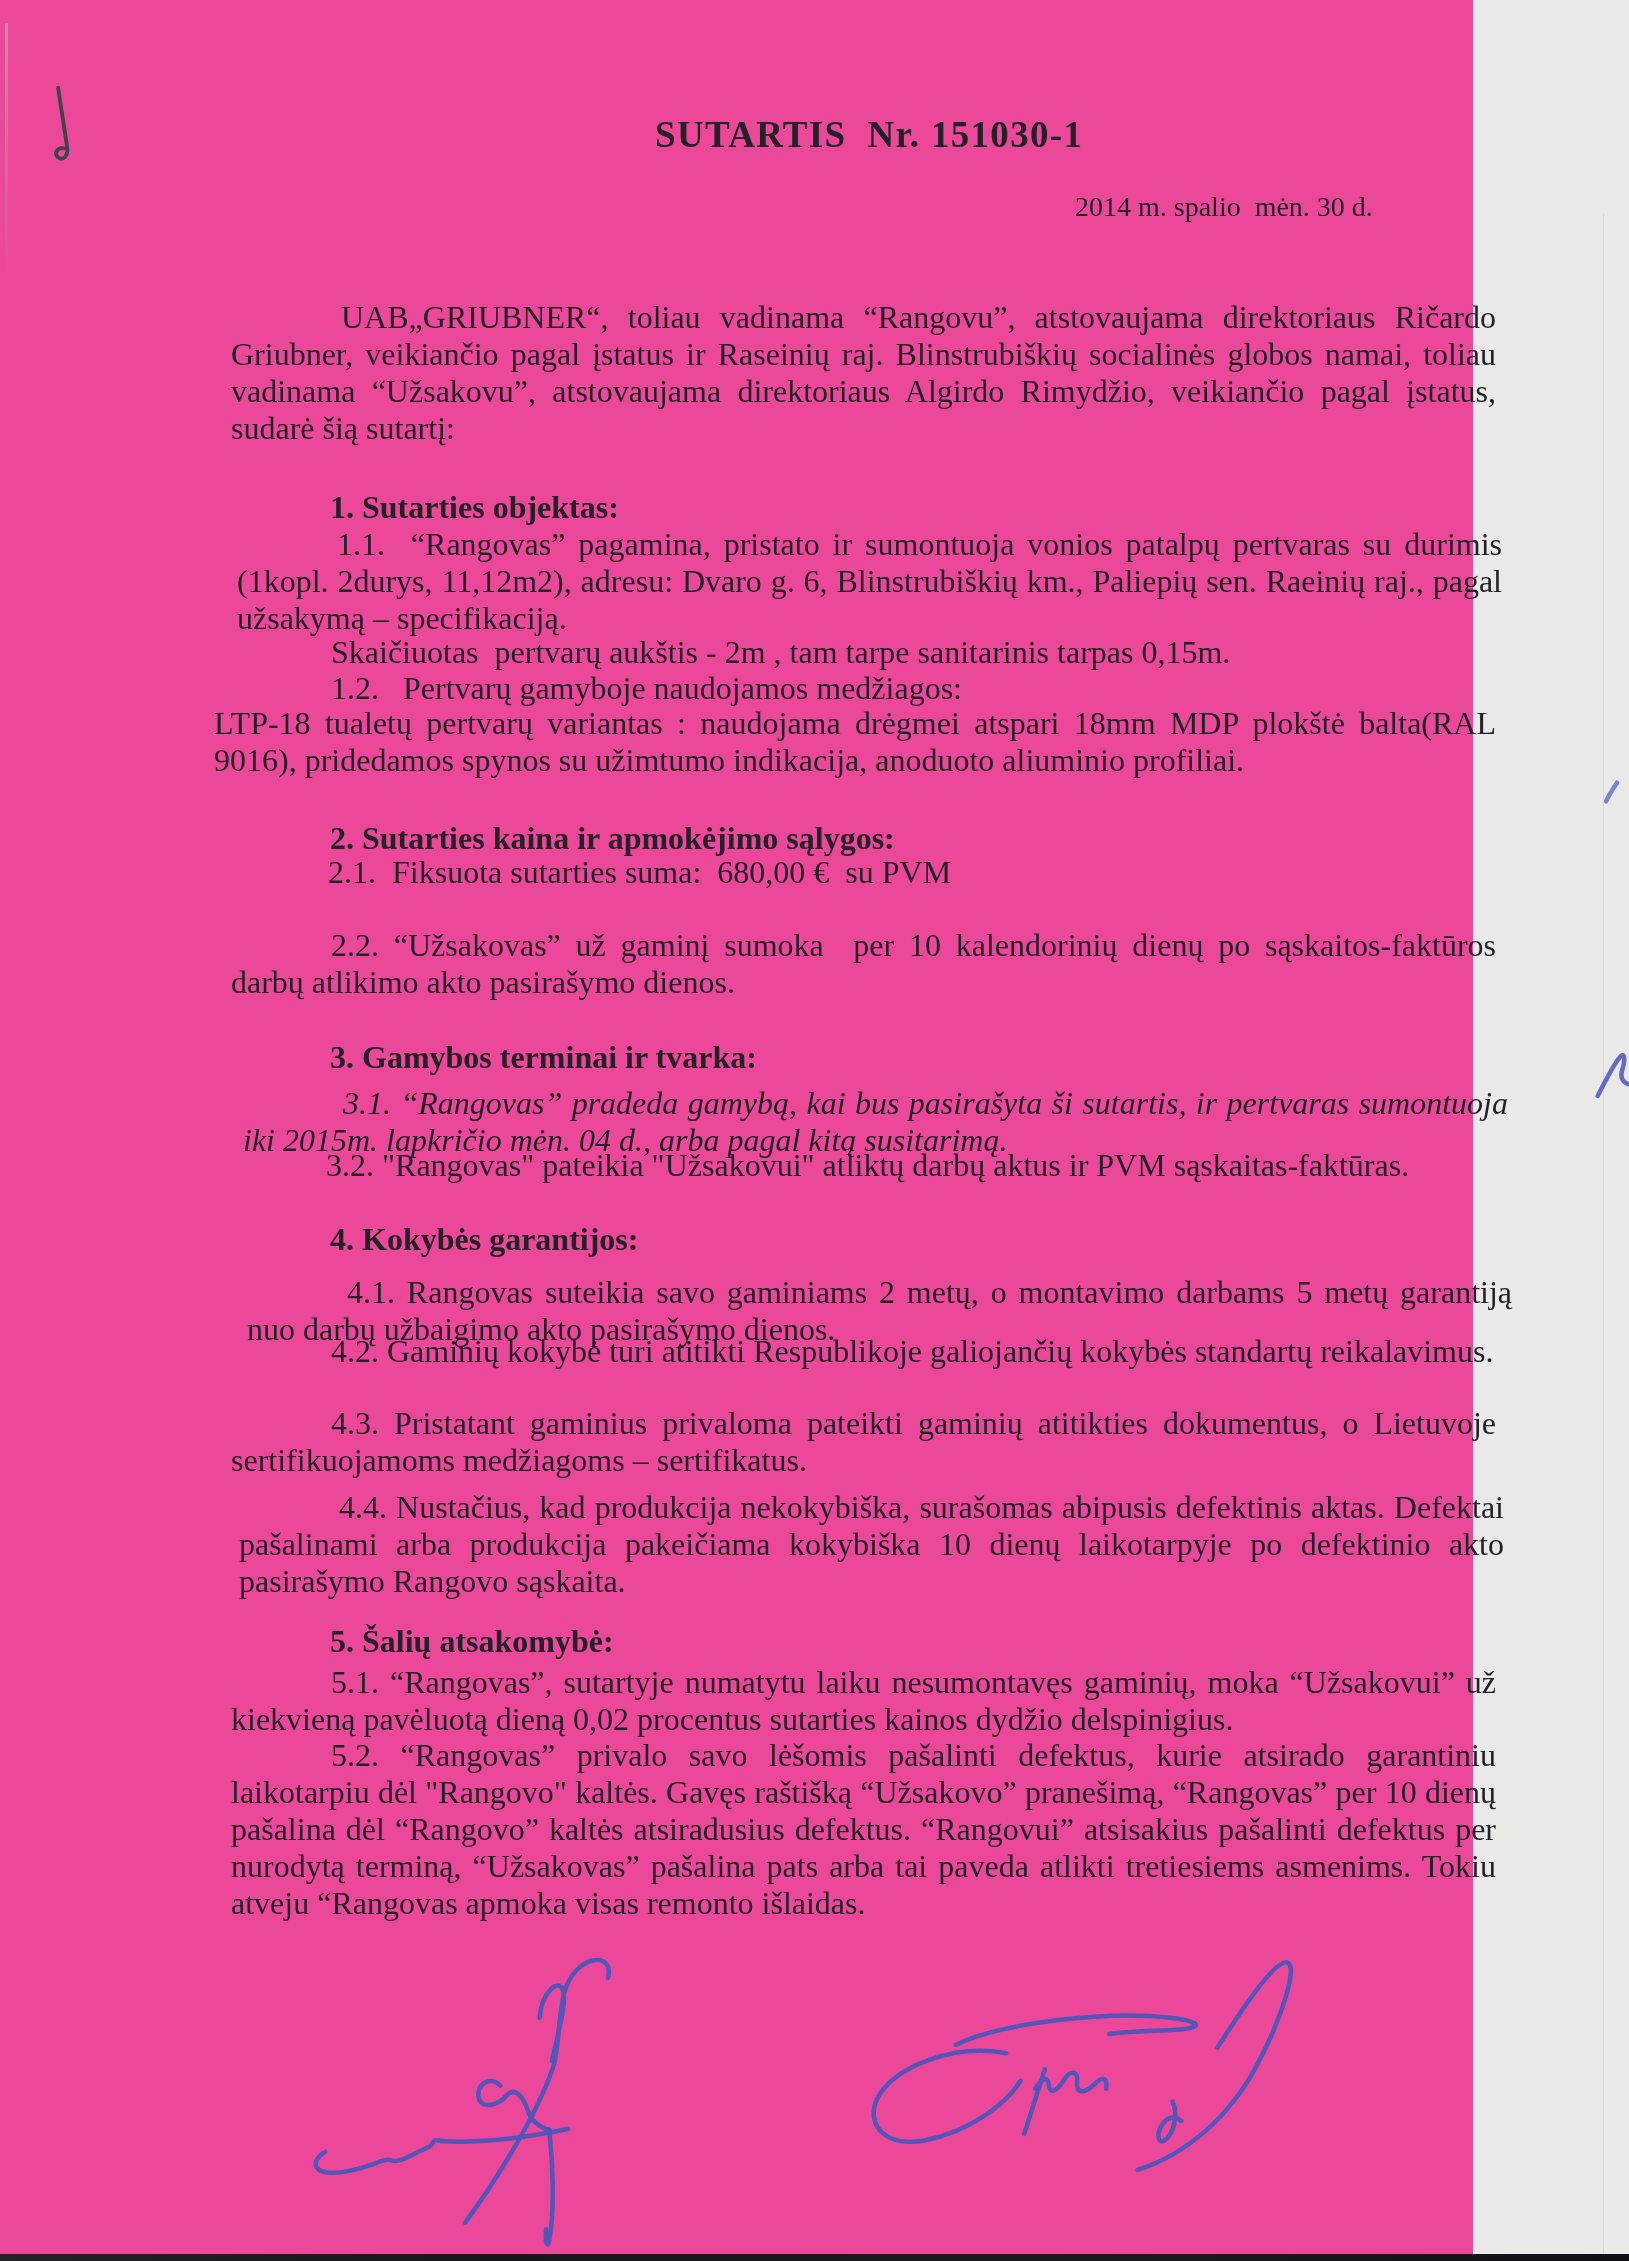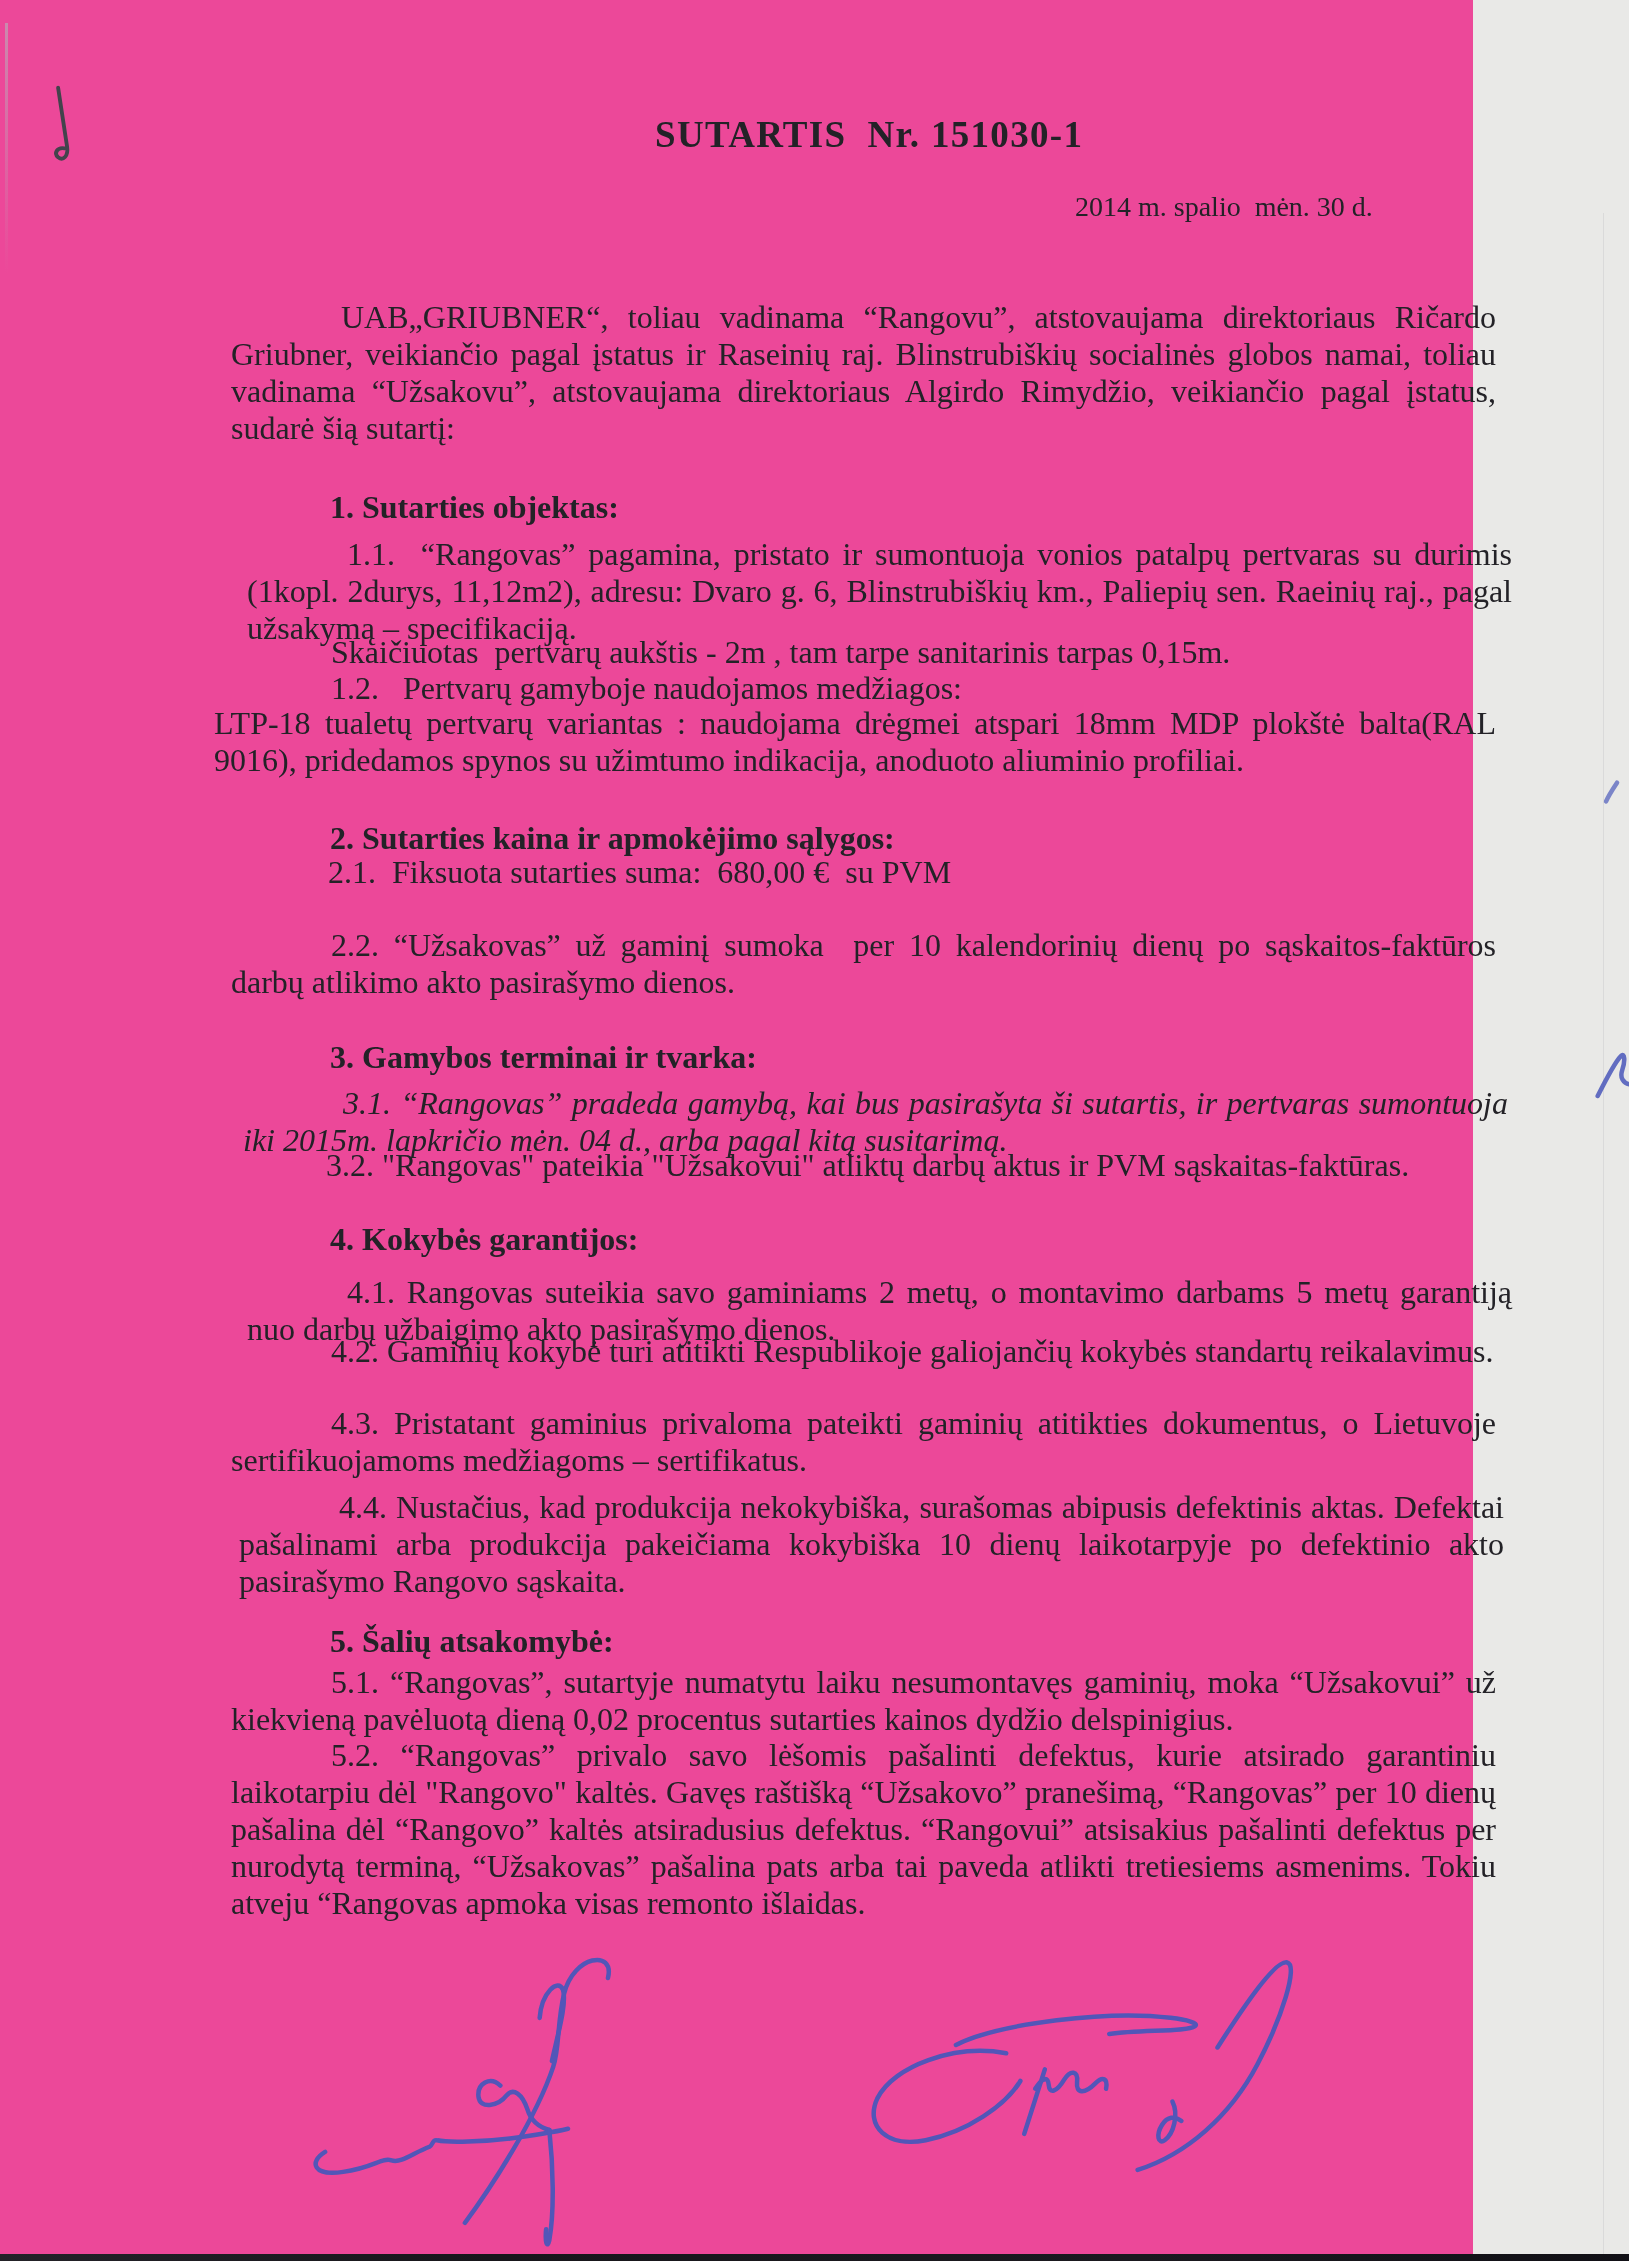--- a/index.html
+++ b/index.html
@@ -42,21 +42,21 @@
   <div class="edge-left"></div>
   <div class="edge-right"></div>
   <div class="bottom-bar"></div>
 
   <div class="title">SUTARTIS&nbsp; Nr. 151030-1</div>
   <div class="date">2014 m. spalio&nbsp; mėn. 30 d.</div>
 
   <p class="block ind170" style="top:299px;margin:0;">UAB„GRIUBNER“, toliau vadinama “Rangovu”, atstovaujama direktoriaus Ričardo Griubner, veikiančio pagal įstatus ir Raseinių raj. Blinstrubiškių socialinės globos namai, toliau vadinama “Užsakovu”, atstovaujama direktoriaus Algirdo Rimydžio, veikiančio pagal įstatus, sudarė šią sutartį:</p>
 
   <div class="block heading" style="left:330px;top:489px;">1. Sutarties objektas:</div>
-  <p class="block ind155" style="top:520px;margin:16px;">1.1.&nbsp; “Rangovas” pagamina, pristato ir sumontuoja vonios patalpų pertvaras su durimis (1kopl. 2durys, 11,12m2), adresu: Dvaro g. 6, Blinstrubiškių km., Paliepių sen. Raeinių raj., pagal užsakymą – specifikaciją.</p>
+  <p class="block ind155" style="top:520px;margin:6px;">1.1.&nbsp; “Rangovas” pagamina, pristato ir sumontuoja vonios patalpų pertvaras su durimis (1kopl. 2durys, 11,12m2), adresu: Dvaro g. 6, Blinstrubiškių km., Paliepių sen. Raeinių raj., pagal užsakymą – specifikaciją.</p>
   <div class="block single ind155" style="top:634px;">Skaičiuotas&nbsp; pertvarų aukštis - 2m , tam tarpe sanitarinis tarpas 0,15m.</div>
   <div class="block single ind155" style="top:670px;">1.2.&nbsp;&nbsp; Pertvarų gamyboje naudojamos medžiagos:</div>
   <p class="block materials" style="top:705px;margin:0;">LTP-18 tualetų pertvarų variantas : naudojama drėgmei atspari 18mm MDP plokštė balta(RAL 9016), pridedamos spynos su užimtumo indikacija, anoduoto aliuminio profiliai.</p>
 
   <div class="block heading" style="left:330px;top:820px;">2. Sutarties kaina ir apmokėjimo sąlygos:</div>
   <div class="block single" style="left:328px;top:854px;">2.1.&nbsp; Fiksuota sutarties suma:&nbsp; 680,00 €&nbsp; su PVM</div>
   <p class="block ind155" style="top:927px;margin:0;">2.2. “Užsakovas” už gaminį sumoka&nbsp; per 10 kalendorinių dienų po sąskaitos-faktūros darbų atlikimo akto pasirašymo dienos.</p>
 
   <div class="block heading" style="left:330px;top:1039px;">3. Gamybos terminai ir tvarka:</div>
   <p class="block ind155" style="top:1073px;margin:12px;font-style:italic;">3.1. “Rangovas” pradeda gamybą, kai bus pasirašyta ši sutartis, ir pertvaras sumontuoja iki 2015m. lapkričio mėn. 04 d., arba pagal kitą susitarimą.</p>

